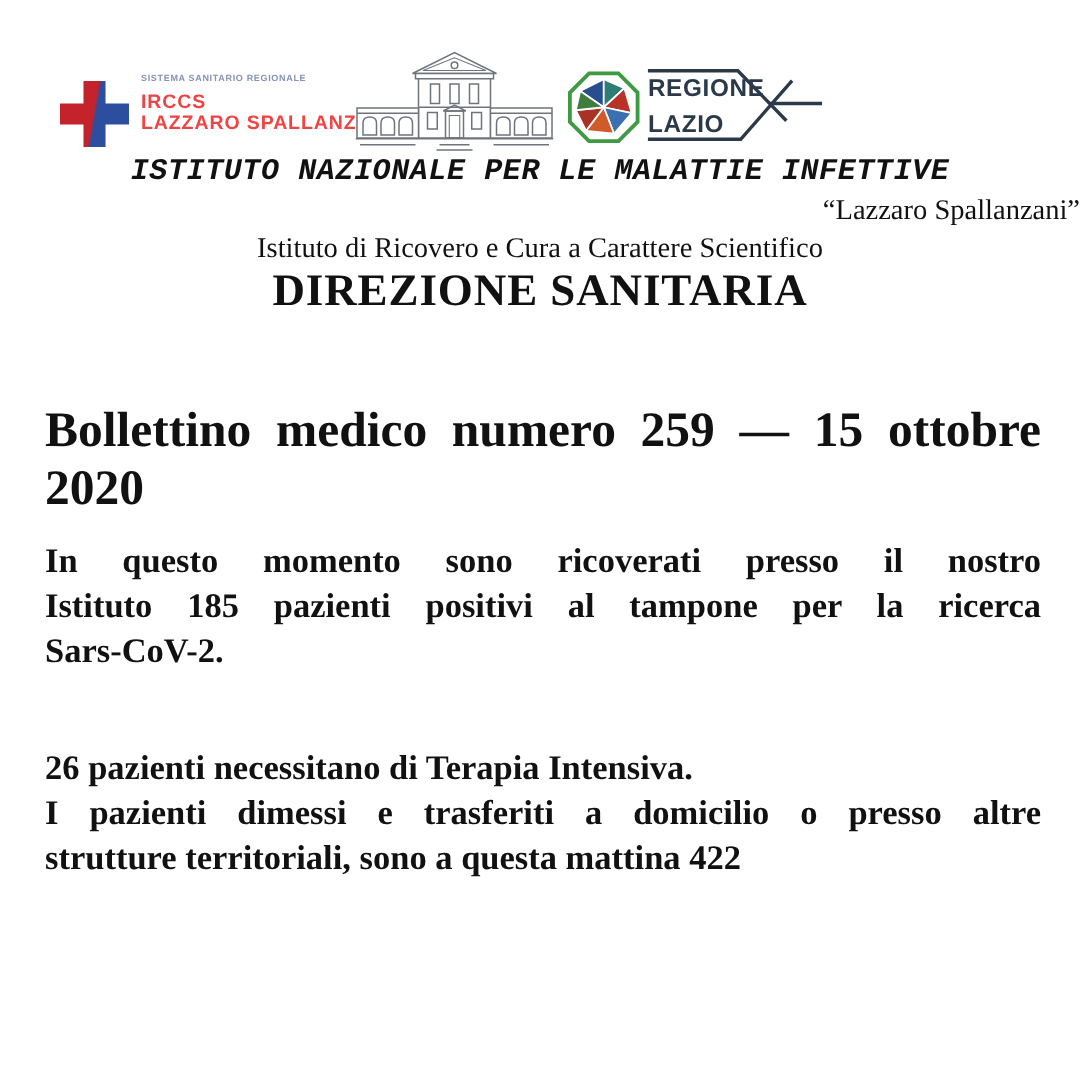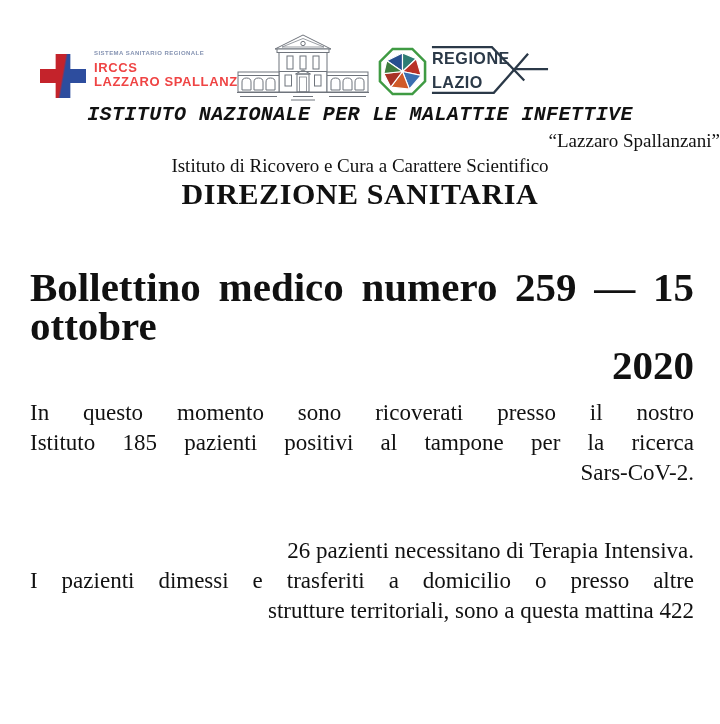--- a/index.html
+++ b/index.html
@@ -43,27 +43,27 @@
 
   
   .letterhead { padding-top: 102px; text-align: center; }
   .lh1 { font-size: 20px; font-weight: bold; font-style: italic; letter-spacing: 0.4px; line-height: 26px; font-family: Liberation Mono, monospace; }
   .lh2 { font-size: 19px; line-height: 25px; text-align: right; }
   .lh3 { font-size: 19px; line-height: 26px; }
   .lh4 { font-size: 30px; font-weight: bold; letter-spacing: 0.6px; line-height: 29px; }
 
   
   .bulletin { padding: 0 26px 0 30px; }
-  .title { margin-top: 60px; font-size: 41px; font-weight: bold; line-height: 39px; }
-  .para  { font-size: 23px; font-weight: normal; line-height: 30px; }
+  .title { margin-top: 60px; font-size: 33px; font-weight: bold; line-height: 39px; }
+  .para  { font-size: 23px; font-weight: bold; line-height: 30px; }
   .p1 { margin-top: 13px; }
   .p2 { margin-top: 48px; }
   .p3 { }
   .stretch { text-align: justify; text-align-last: justify; }
-  .plain   { text-align: right; }
+  .plain   { text-align: left; }
 </style>
 </head>
 <body>
 
 <div class="page">
 
   <div class="logo-row">
 
     <div class="irccs-logo">
       <div class="cross"></div>

